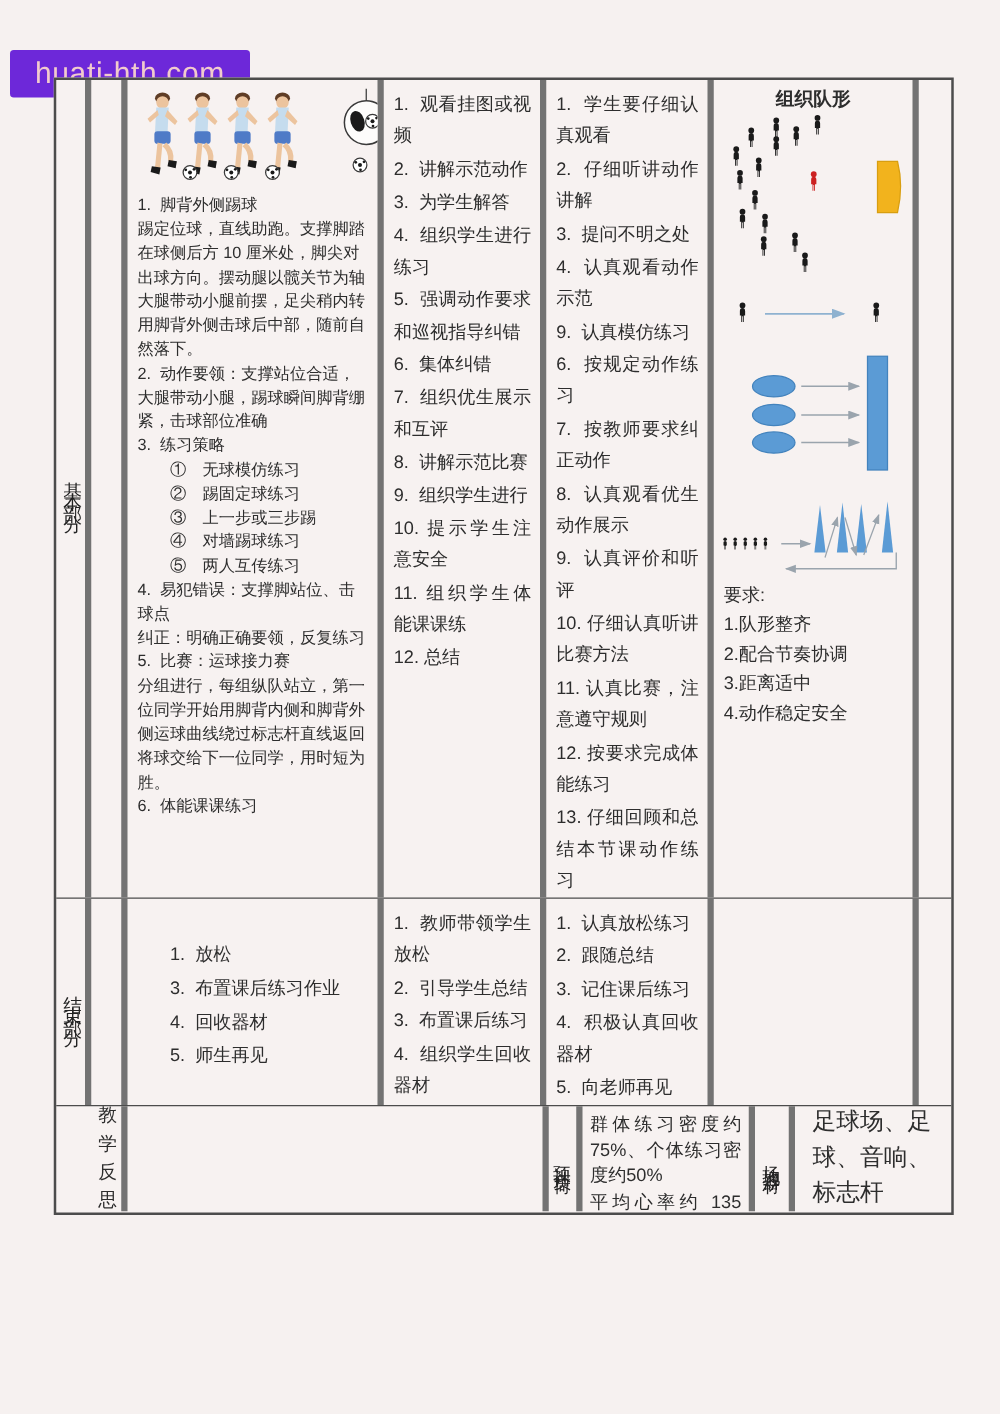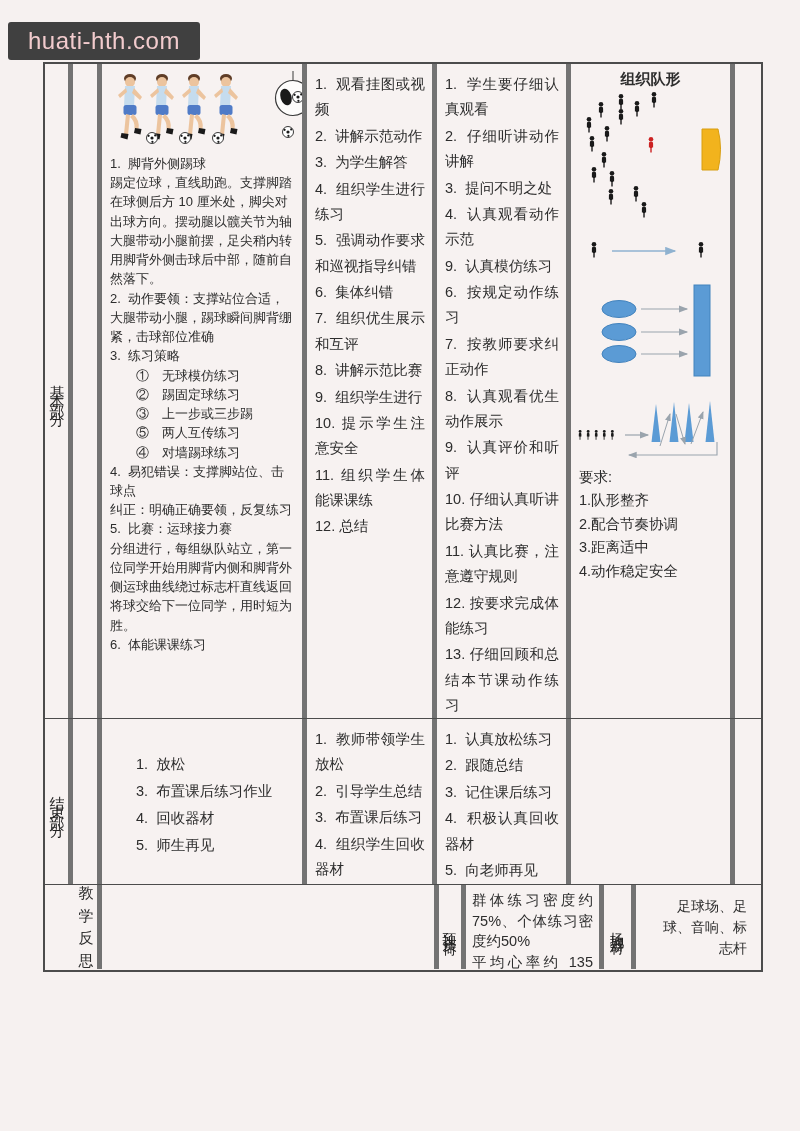--- a/index.html
+++ b/index.html
@@ -1,19 +1,19 @@
 <!DOCTYPE html>
 <html><head>
 <meta charset="utf-8">
 <style>
   html,body{margin:0;padding:0;}
   body{background:#f6f1f0;}
   .page{position:relative;width:800px;height:1131px;background:#f6f1f0;
         font-family:"Liberation Sans",sans-serif;color:#2d2d2d;overflow:hidden;}
-  .watermark{position:absolute;left:8px;top:22px;background:#404040;color:#f2cbcd;
+  .watermark{position:absolute;left:8px;top:40px;background:#6d28d9;color:#f2cbcd;
         border-radius:3px;padding:5px 20px;font-size:24px;letter-spacing:.5px;}
   .tbl{position:absolute;left:43px;top:62px;width:720px;height:910px;
         border:2px solid #4c4c4c;box-sizing:border-box;background:#f7f2f1;}
   .row{display:grid;box-sizing:border-box;}
   .row + .row{border-top:1px solid #4c4c4c;}
   .r1{grid-template-columns:28px 29px 205px 130px 134px 164px 1fr;height:654px;}
   .r2{grid-template-columns:28px 29px 205px 130px 134px 164px 1fr;height:166px;}
   .r3{grid-template-columns:57px 337px 27px 138px 32px 1fr;height:85px;}
   .c{border-right:5px solid #737373;box-sizing:border-box;position:relative;overflow:hidden;}
   .c:last-child{border-right:none;}
@@ -29,22 +29,22 @@
   .figwrap{width:200px;height:80px;margin:2px 0 4px -2px;}
   .org-title{position:absolute;top:6px;left:0;width:100%;text-align:center;
         font-weight:bold;font-size:15px;}
   .org-svg{position:absolute;left:0;top:0;width:164px;height:654px;}
   .req{position:absolute;left:8px;top:402px;font-size:14.5px;line-height:1.62;}
   .req p{margin:0;}
   .reflect{display:flex;align-items:center;justify-content:center;}
   .reflect span{width:36px;text-align:center;font-size:15px;line-height:1.5;margin-left:30px;}
   .load{padding:5px 6px;font-size:14.5px;line-height:1.42;}
   .load p{margin:0;text-align:justify;text-justify:inter-ideograph;}
-  .equip{display:flex;align-items:center;justify-content:center;text-align:right;
-        font-size:14px;line-height:1.5;padding:0 14px;}
+  .equip{display:flex;align-items:center;justify-content:center;text-align:left;
+        font-size:19px;line-height:1.5;padding:0 14px;}
 </style>
 </head>
 <body>
 
 <div class="page">
 
   <div class="watermark">huati-hth.com</div>
 
   <div class="tbl">
 
@@ -96,22 +96,22 @@
           </svg>
         </div>
         <div>
             <p>1.  脚背外侧踢球</p>
             <p>踢定位球，直线助跑。支撑脚踏在球侧后方 10 厘米处，脚尖对出球方向。摆动腿以髋关节为轴大腿带动小腿前摆，足尖稍内转用脚背外侧击球后中部，随前自然落下。</p>
             <p>2.  动作要领：支撑站位合适，大腿带动小腿，踢球瞬间脚背绷紧，击球部位准确</p>
             <p>3.  练习策略</p>
             <p>　　①　无球模仿练习</p>
             <p>　　②　踢固定球练习</p>
             <p>　　③　上一步或三步踢</p>
+            <p>　　④　对墙踢球练习</p>
             <p>　　⑤　两人互传练习</p>
-            <p>　　④　对墙踢球练习</p>
             <p>4.  易犯错误：支撑脚站位、击球点</p>
             <p>纠正：明确正确要领，反复练习</p>
             <p>5.  比赛：运球接力赛</p>
             <p>分组进行，每组纵队站立，第一位同学开始用脚背内侧和脚背外侧运球曲线绕过标志杆直线返回将球交给下一位同学，用时短为胜。</p>
             <p>6.  体能课课练习</p>
           </div>
       </div>
 
       <div class="c acts">
         <div>

